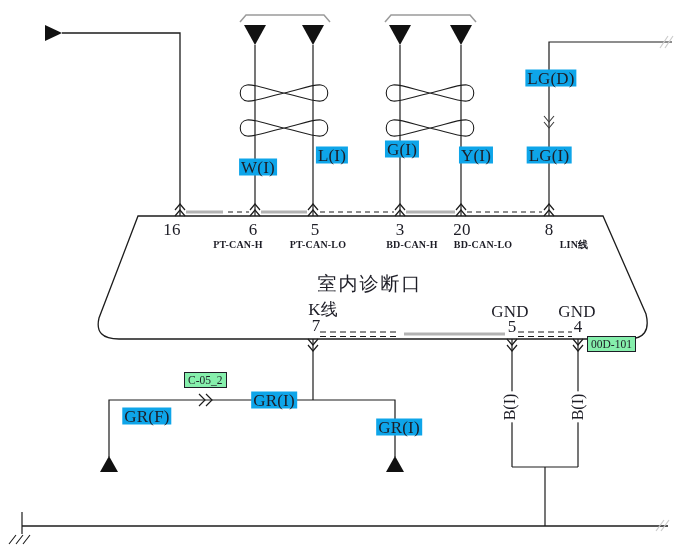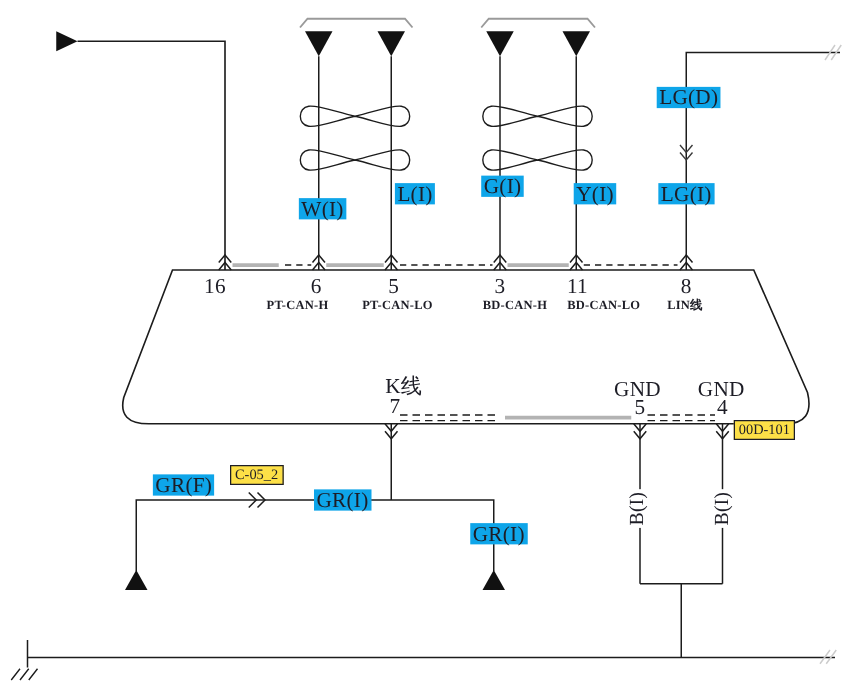--- a/index.html
+++ b/index.html
@@ -16,21 +16,21 @@
   .onwire{background:#0ea5e9;padding:0 2px;}
   .pin-num{font-size:17px;text-align:center;}
   .pin-name{font-size:10px;font-weight:bold;}
   .wire-color{font-size:17px;}
   .title{font-size:19px;letter-spacing:2px;}
   .vlbl{
     position:absolute;transform:translate(-50%,-50%) rotate(-90deg);
     white-space:nowrap;font-size:16px;background:#fff;padding:0 2px;line-height:1;
   }
   .refbox{
-    position:absolute;border:1.2px solid #1d1d26;background:#fde047;
+    position:absolute;border:1.2px solid #1d1d26;background:#86efac;
     font-size:11.5px;line-height:14px;padding:0 3px;white-space:nowrap;
   }
 </style>
 </head>
 <body>
 
 <div id="stage">
 
   <svg id="wires" width="691" height="551" viewBox="0 0 691 551">
     <defs>
@@ -152,40 +152,41 @@
   <div class="lbl wire-color onwire" style="left:332px;top:155px">L(I)</div>
   <div class="lbl wire-color onwire" style="left:402px;top:149px">G(I)</div>
   <div class="lbl wire-color onwire" style="left:476px;top:155px">Y(I)</div>
   <div class="lbl wire-color onwire" style="left:551px;top:78px">LG(D)</div>
   <div class="lbl wire-color onwire" style="left:549px;top:155px">LG(I)</div>
 
   <div class="lbl pin-num" style="left:172px;top:229px">16</div>
   <div class="lbl pin-num" style="left:253px;top:229px">6</div>
   <div class="lbl pin-num" style="left:315px;top:229px">5</div>
   <div class="lbl pin-num" style="left:400px;top:229px">3</div>
-  <div class="lbl pin-num" style="left:462px;top:229px">11</div>
+  <div class="lbl pin-num" style="left:462px;top:229px">20</div>
   <div class="lbl pin-num" style="left:549px;top:229px">8</div>
 
   <div class="lbl pin-name" style="left:238px;top:245px">PT-CAN-H</div>
   <div class="lbl pin-name" style="left:318px;top:245px">PT-CAN-LO</div>
   <div class="lbl pin-name" style="left:412px;top:245px">BD-CAN-H</div>
   <div class="lbl pin-name" style="left:483px;top:245px">BD-CAN-LO</div>
-  <div class="lbl pin-name" style="left:548px;top:245px">LIN线</div>
+  <div class="lbl pin-name" style="left:574px;top:245px">LIN线</div>
 
+  <div class="lbl title" style="left:370px;top:283px">室内诊断口</div>
 
   <div class="lbl pin-num" style="left:323px;top:309px">K线</div>
   <div class="lbl pin-num" style="left:316px;top:325px">7</div>
   <div class="lbl pin-num" style="left:510px;top:311px">GND</div>
   <div class="lbl pin-num" style="left:512px;top:326px">5</div>
   <div class="lbl pin-num" style="left:577px;top:311px">GND</div>
   <div class="lbl pin-num" style="left:578px;top:326px">4</div>
 
   <div class="refbox" style="left:184px;top:372px">C-05_2</div>
   <div class="refbox" style="left:587px;top:336px">00D-101</div>
 
-  <div class="lbl wire-color onwire" style="left:147px;top:388px">GR(F)</div>
+  <div class="lbl wire-color onwire" style="left:147px;top:416px">GR(F)</div>
   <div class="lbl wire-color onwire" style="left:274px;top:400px">GR(I)</div>
   <div class="lbl wire-color onwire" style="left:399px;top:427px">GR(I)</div>
 
   <div class="vlbl" style="left:510px;top:407px">B(I)</div>
   <div class="vlbl" style="left:578px;top:407px">B(I)</div>
 
 </div>
 
 </body></html>

